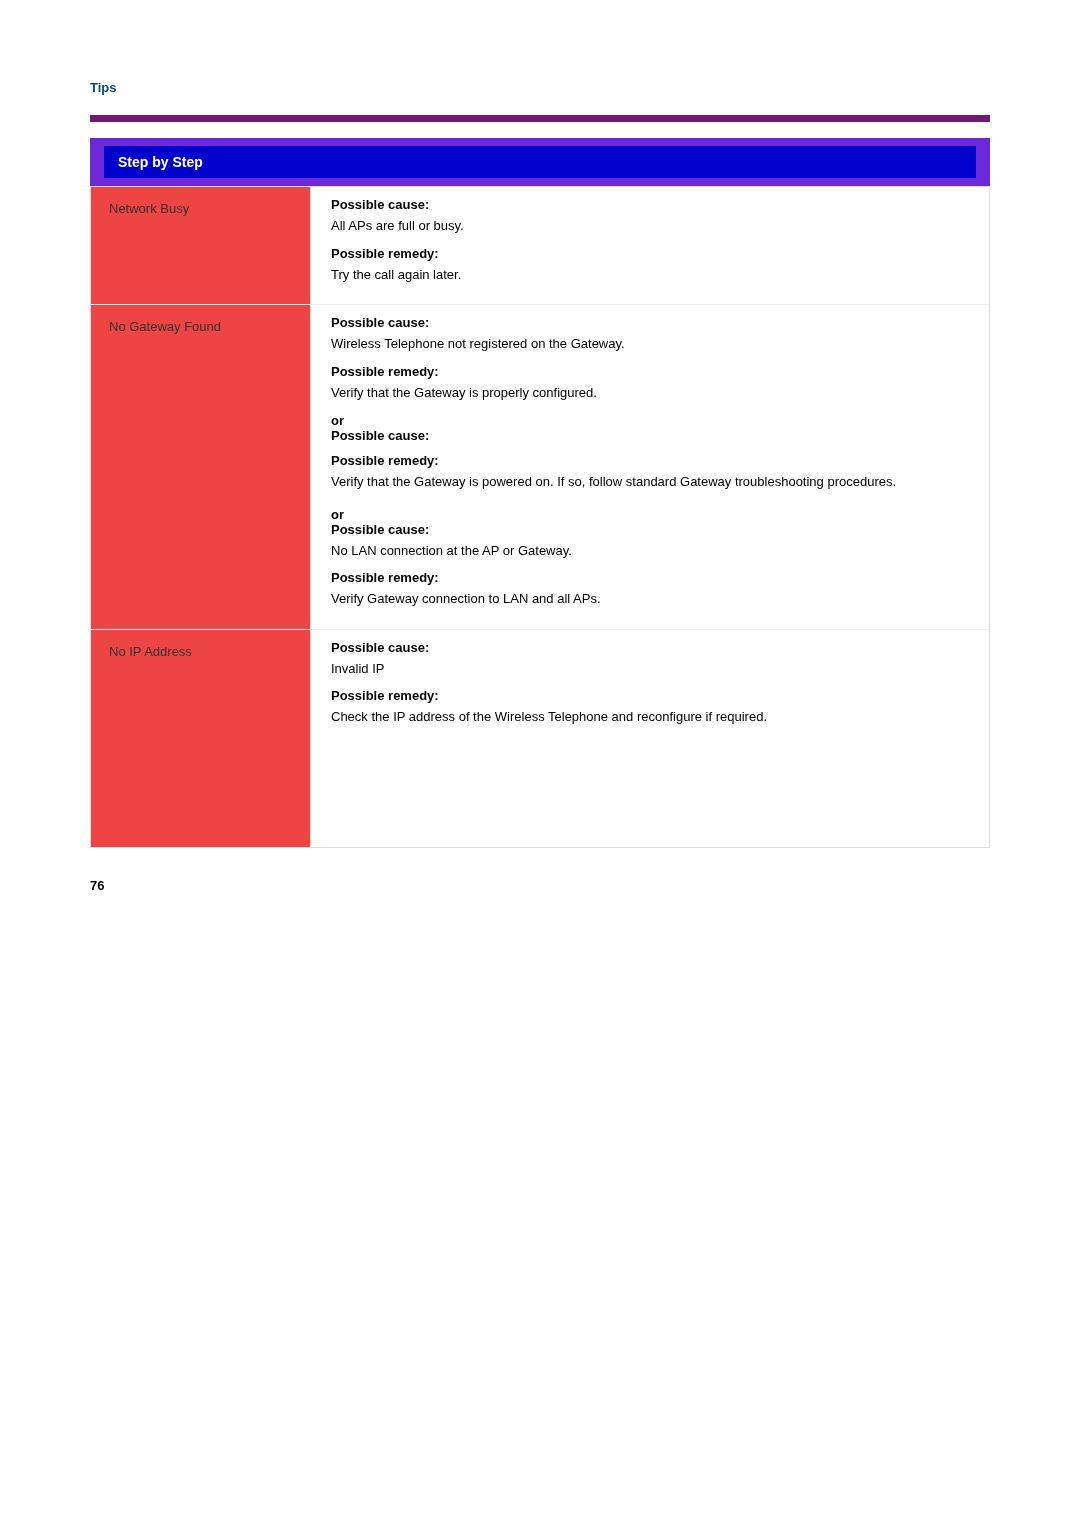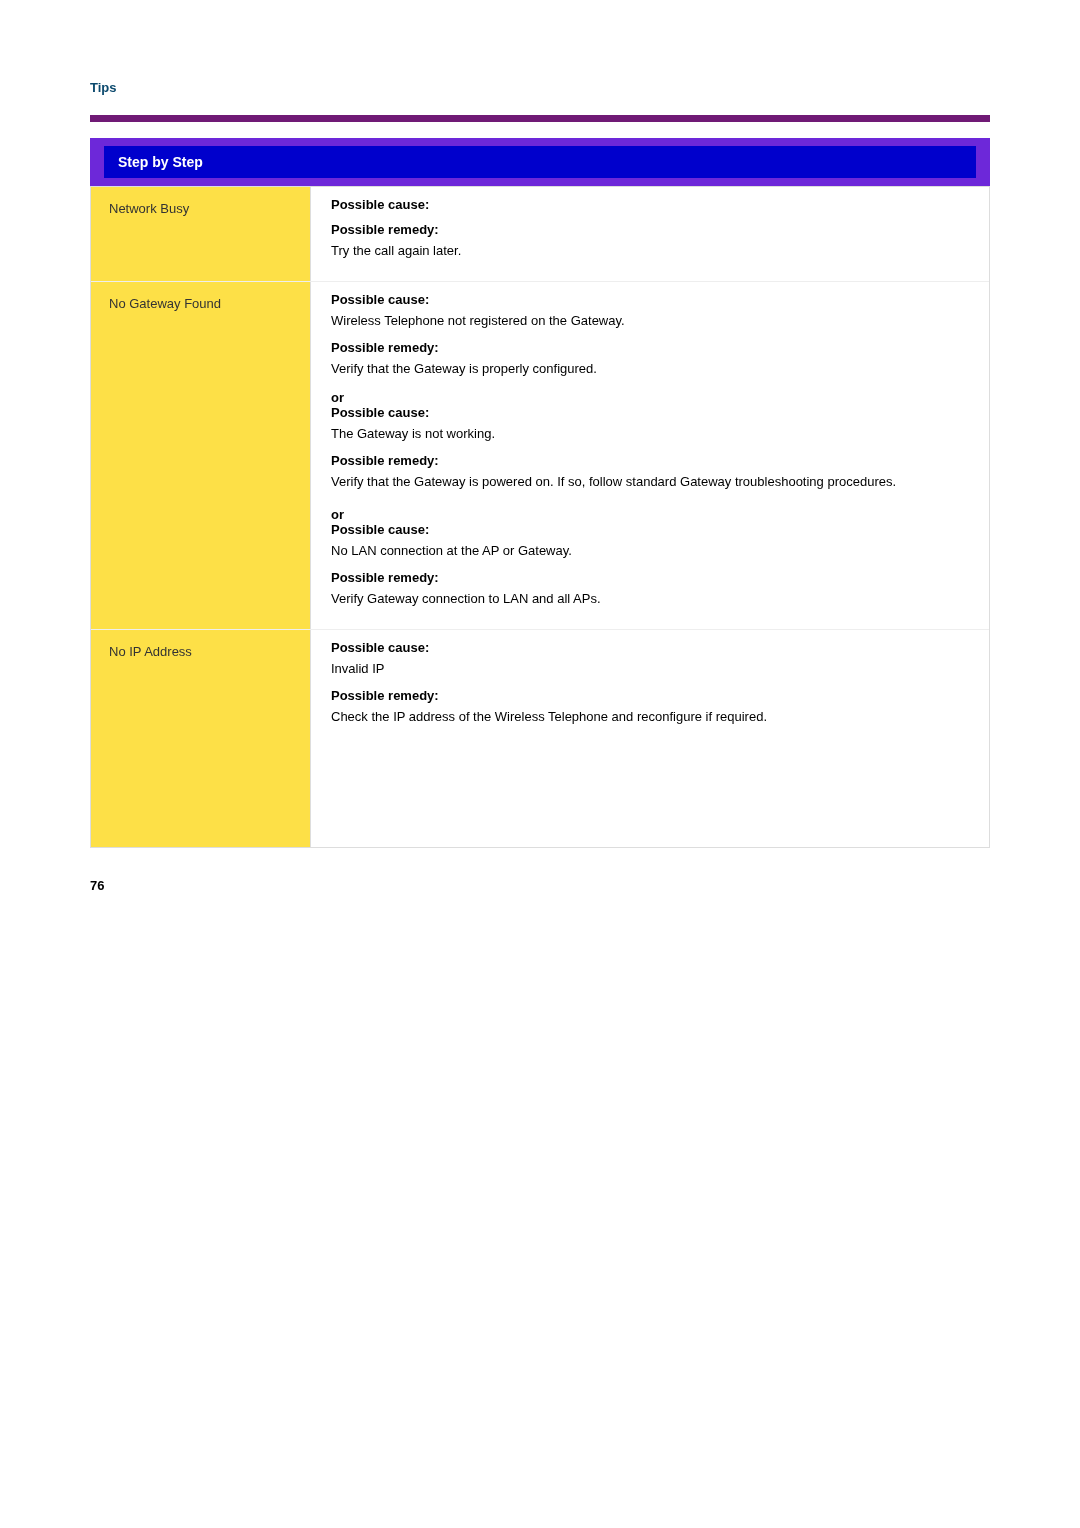--- a/index.html
+++ b/index.html
@@ -56,21 +56,21 @@
       min-height: 60px;
     }
 
     .table-row-group:last-child {
       border-bottom: none;
     }
 
     .left-col {
       width: 220px;
       min-width: 220px;
-      background-color: #fde047;
+      background-color: #ef4444;
       border-right: 1px solid #dddddd;
       padding: 14px 12px 14px 18px;
       font-size: 13px;
       color: #333333;
     }
 
     .right-col {
       flex: 1;
       padding: 10px 20px 16px 20px;
     }
@@ -149,40 +149,40 @@
     </div>
 
     <div class="table-body">
 
       <div class="table-row-group">
         <div class="left-col">
           <span>Network Busy</span>
         </div>
         <div class="right-col">
           <div class="possible-cause-label">Possible cause:</div>
+          <div class="body-text">All APs are full or busy.</div>
           <div class="possible-remedy-label">Possible remedy:</div>
           <div class="body-text">Try the call again later.</div>
         </div>
       </div>
 
       <div class="table-row-group">
         <div class="left-col">
           <span>No Gateway Found</span>
         </div>
         <div class="right-col">
           <div class="possible-cause-label">Possible cause:</div>
           <div class="body-text">Wireless Telephone not registered on the Gateway.</div>
           <div class="possible-remedy-label">Possible remedy:</div>
           <div class="body-text">Verify that the Gateway is properly configured.</div>
 
           <div class="or-row">
             <span class="or-label">or</span>
             <div class="or-content">
               <div class="possible-cause-label">Possible cause:</div>
-              <div class="body-text">The Gateway is not working.</div>
               <div class="possible-remedy-label">Possible remedy:</div>
               <div class="body-text">Verify that the Gateway is powered on. If so, follow standard Gateway troubleshooting procedures.</div>
             </div>
           </div>
 
           <div class="or-row">
             <span class="or-label">or</span>
             <div class="or-content">
               <div class="possible-cause-label">Possible cause:</div>
               <div class="body-text">No LAN connection at the AP or Gateway.</div>

